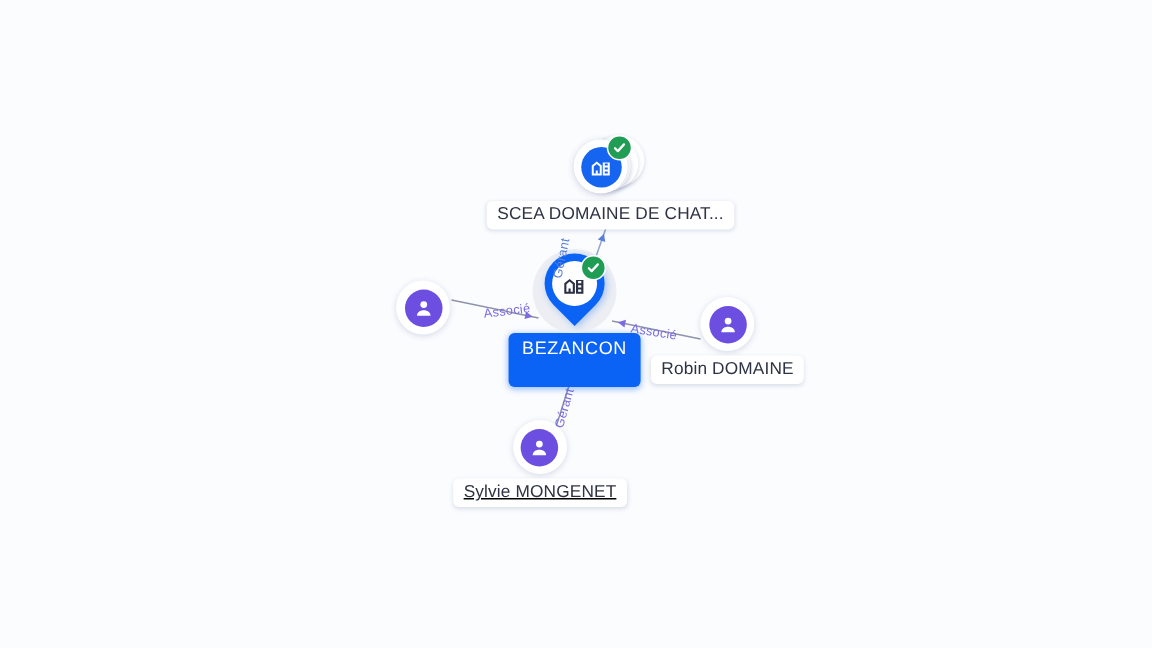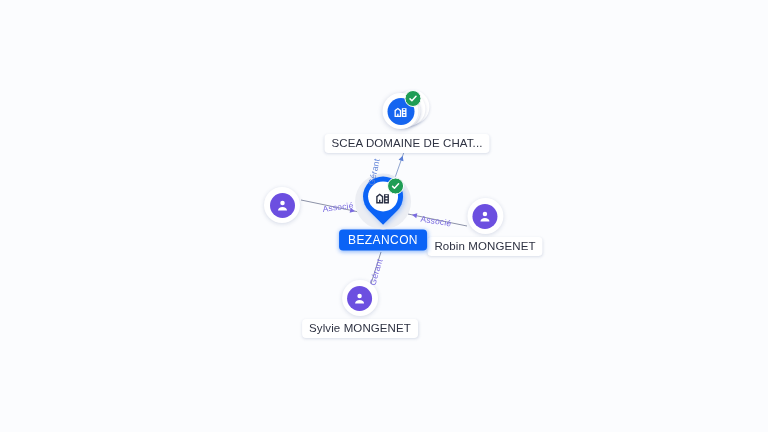--- a/index.html
+++ b/index.html
@@ -69,21 +69,21 @@
     line-height: 14px;
     color: #2e3242;
     white-space: nowrap;
     box-shadow: 0 1px 3px rgba(40,60,120,0.16);
     letter-spacing: .1px;
   }
   .chip-selected {
     background: #0b63f6;
     color: #ffffff;
     border-radius: 4px;
-    padding: 3px 9px 4px 9px;
+    padding: 3px 9px 19px 9px;
     font-size: 12px;
     line-height: 14px;
     letter-spacing: .4px;
     box-shadow: 0 1px 4px rgba(11,99,246,0.45);
   }
 
   
   .stack-wrap {
     position: relative;
     width: 48px;
@@ -235,24 +235,24 @@
 
   <div class="node" style="left:485px; top:227px;">
     <div class="person-ring">
       <div class="person-disc">
         <svg width="15" height="15" viewBox="0 0 24 24" fill="#ffffff">
           <circle cx="12" cy="8" r="3.6"></circle>
           <path d="M4.8 20c0-3.6 3.2-5.8 7.2-5.8s7.2 2.2 7.2 5.8z"></path>
         </svg>
       </div>
     </div>
-    <div class="chip">Robin MONGENET</div>
-  </div>
-
-  <div class="node" style="left:360px; top:309px;">
+    <div class="chip">Robin DOMAINE</div>
+  </div>
+
+  <div class="node" style="left:360px; top:309px;text-decoration:underline;">
     <div class="person-ring">
       <div class="person-disc">
         <svg width="15" height="15" viewBox="0 0 24 24" fill="#ffffff">
           <circle cx="12" cy="8" r="3.6"></circle>
           <path d="M4.8 20c0-3.6 3.2-5.8 7.2-5.8s7.2 2.2 7.2 5.8z"></path>
         </svg>
       </div>
     </div>
     <div class="chip">Sylvie MONGENET</div>
   </div>

